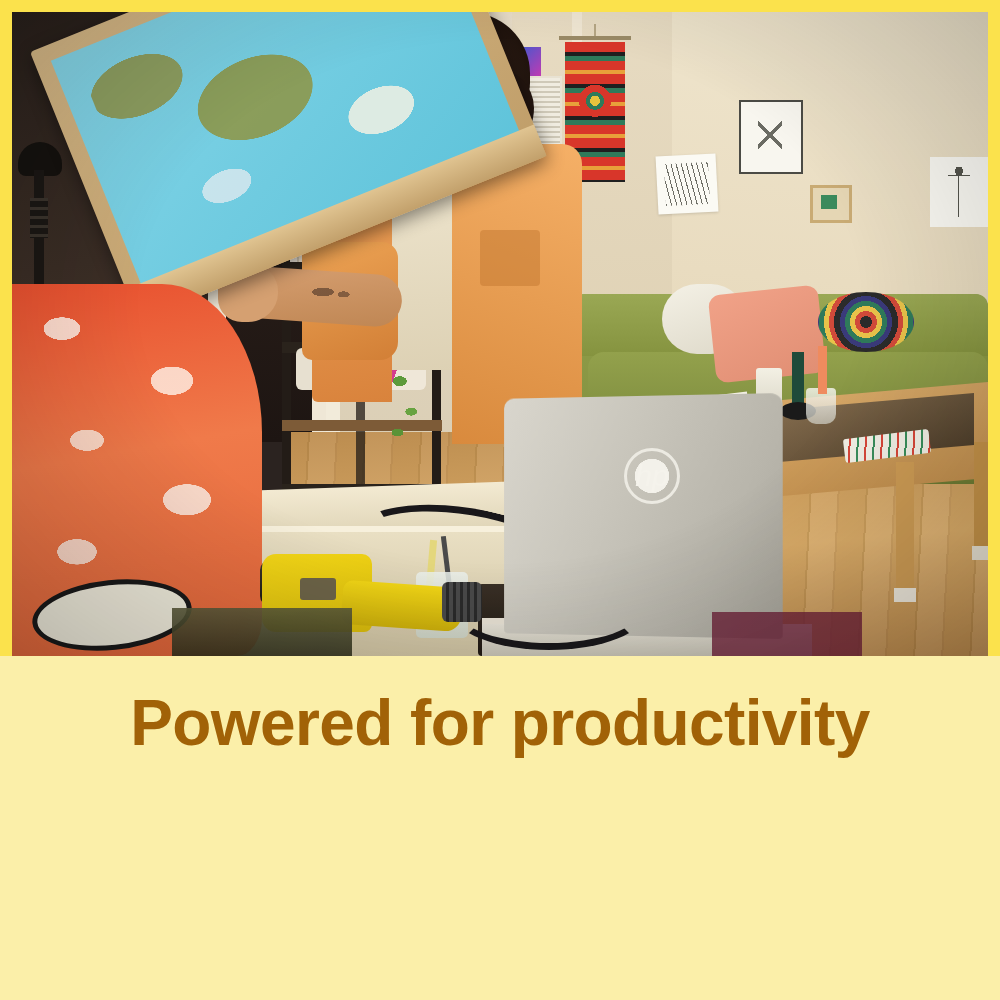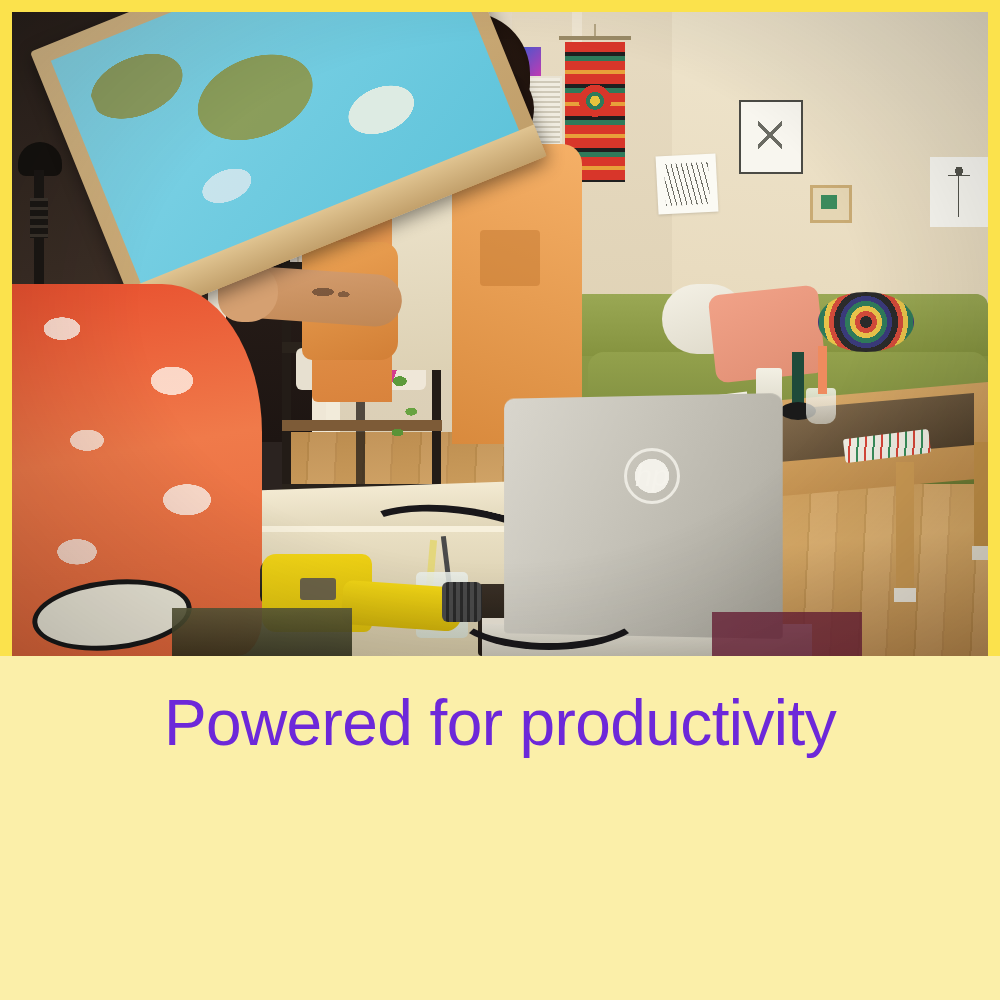--- a/index.html
+++ b/index.html
@@ -222,22 +222,22 @@
   
   .tray{left:20px;top:568px;width:150px;height:60px;border:5px solid #1a1a1a;background:#f0ecdc;border-radius:50%;transform:rotate(-6deg);}
   .fg-dark{left:160px;top:596px;width:180px;height:48px;background:linear-gradient(180deg,#5a5a3a,#33331f);opacity:.9;}
   .fg-purple{left:700px;top:600px;width:150px;height:44px;background:#6e2038;opacity:.8;}
   .vignette{left:0;top:0;width:976px;height:644px;
      background:radial-gradient(ellipse at 50% 45%,rgba(0,0,0,0) 52%,rgba(0,0,0,.22) 100%);}
 
   
   .headline{
     position:absolute;left:0;top:686px;width:1000px;
-    text-align:center;color:#6d28d9;
-    font-size:64px;font-weight:400;letter-spacing:-0.6px;
+    text-align:center;color:#a16207;
+    font-size:64px;font-weight:700;letter-spacing:-0.6px;
     font-family:"Liberation Sans","DejaVu Sans",sans-serif;
     white-space:nowrap;
   }
 
   
   .specs{position:absolute;left:0;top:778px;width:1000px;height:190px;}
 </style>
 </head>
 <body>
 

